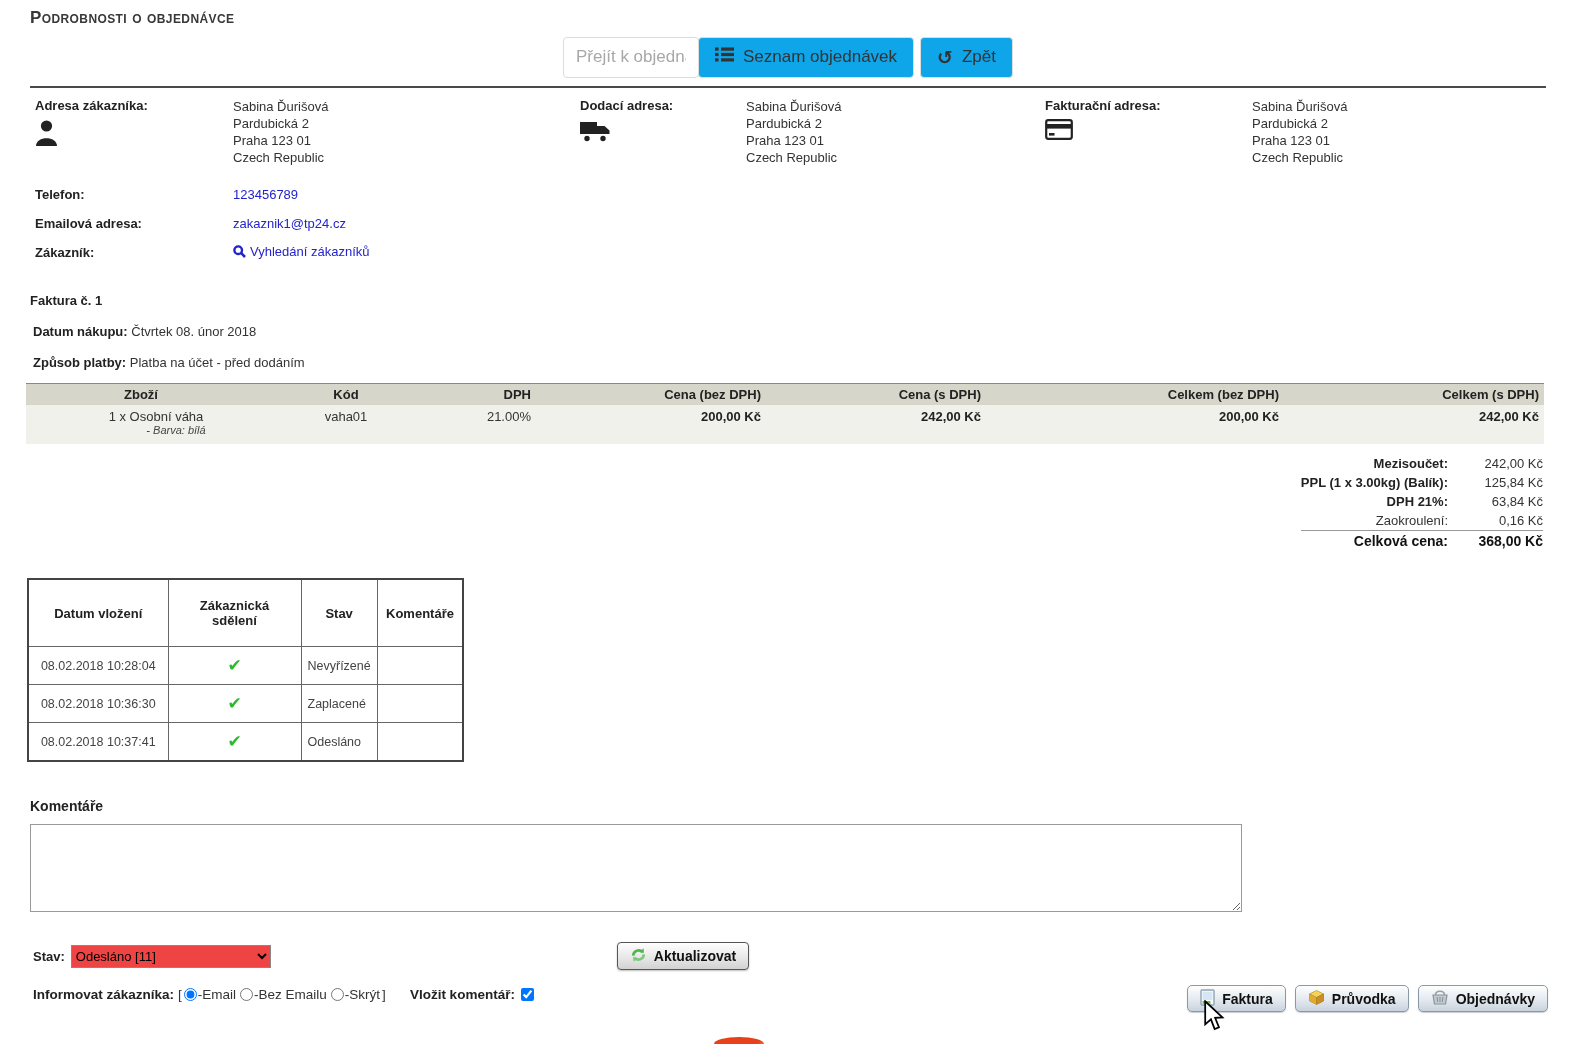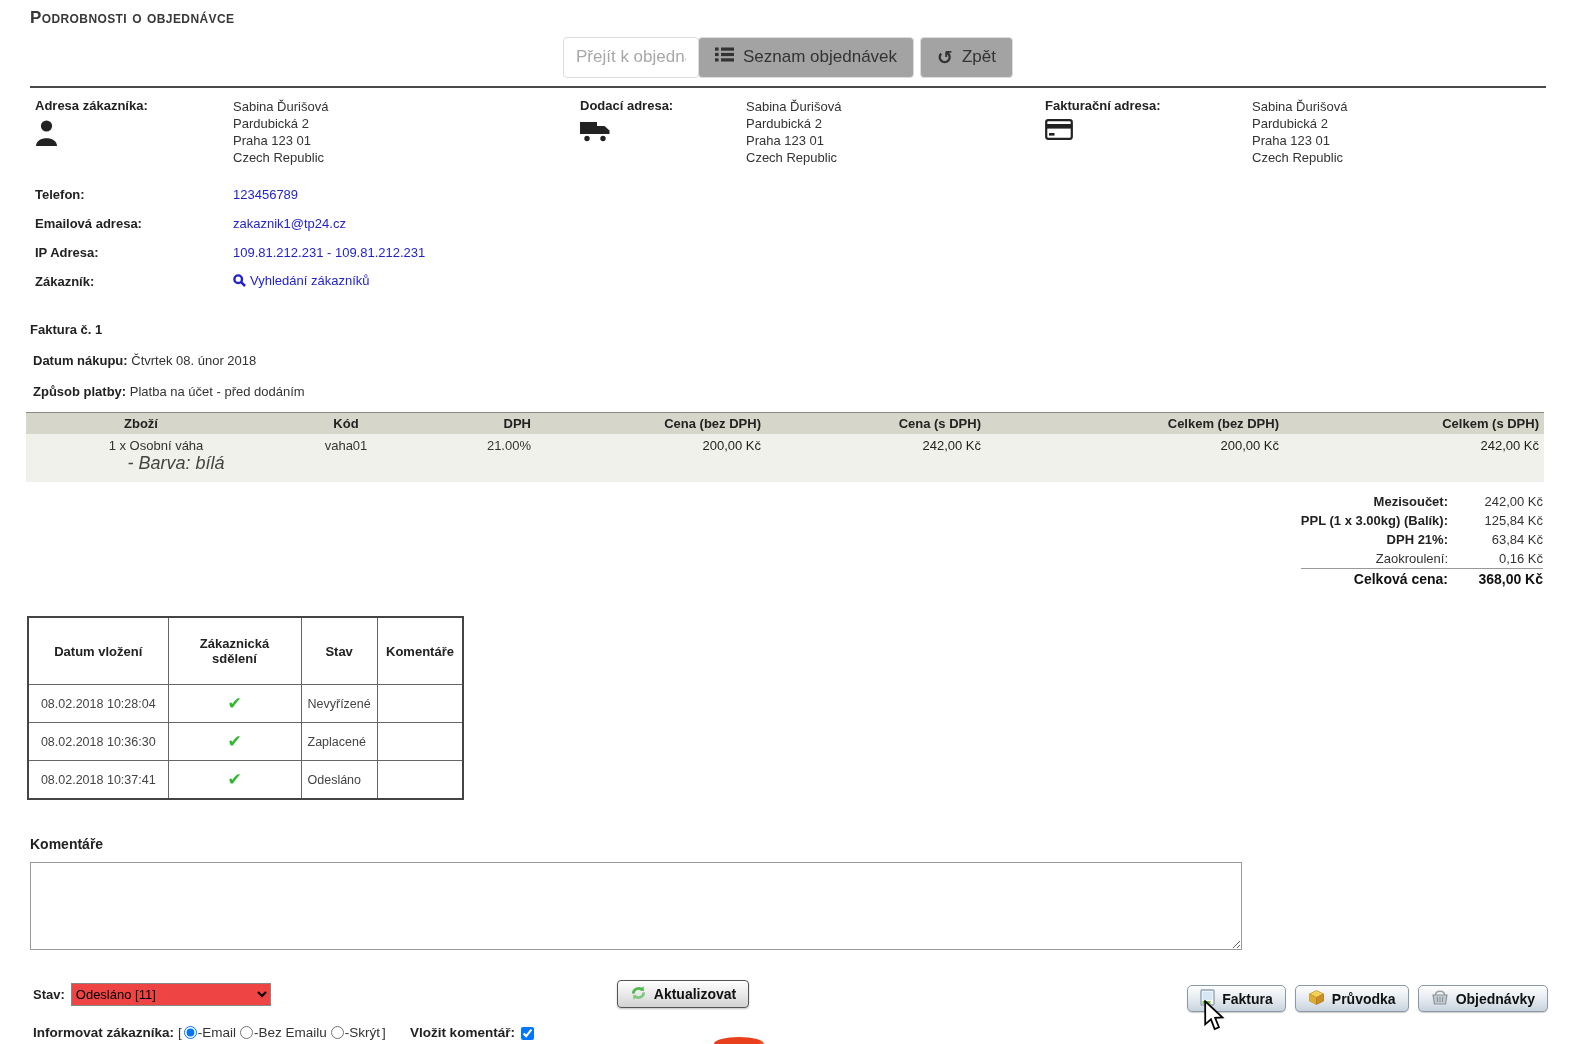--- a/index.html
+++ b/index.html
@@ -4,21 +4,21 @@
 <style>
   * { margin:0; padding:0; box-sizing:border-box; }
   html,body { width:1576px; height:1044px; background:#fff; overflow:hidden; }
   body { font-family:"Liberation Sans","DejaVu Sans",sans-serif; font-size:13px; color:#333; position:relative; }
 
   .page-title { font-size:17px; font-weight:bold; font-variant:small-caps; letter-spacing:.4px; color:#383838; margin:8px 0 0 30px; }
 
   .toolbar { display:flex; justify-content:center; align-items:center; margin-top:6px; height:46px; }
   .goto-input { width:136px; height:41px; border:1px solid #ddd; border-radius:4px; font-size:17px; padding:0 12px; color:#333; font-family:inherit; }
   .goto-input::placeholder { color:#a8a8a8; }
-  .tb-btn { height:41px; border:1px solid #ddd; background:#a3a3a3; border-radius:4px; font-size:17px; color:#333; padding:0 16px; display:flex; align-items:center; gap:9px; cursor:pointer; font-family:inherit; }
+  .tb-btn { height:41px; border:1px solid #ddd; background:#0ea5e9; border-radius:4px; font-size:17px; color:#333; padding:0 16px; display:flex; align-items:center; gap:9px; cursor:pointer; font-family:inherit; }
   .tb-btn.list { margin-left:-1px; }
   .tb-btn.back { margin-left:6px; font-weight:normal; }
   .undo-glyph { font-size:19px; font-weight:bold; line-height:1; }
 
   .top-rule { border:0; border-top:2px solid #4a4a4a; margin:6px 30px 0 30px; }
 
   .addr-row { display:flex; margin-top:10px; padding-left:35px; }
   .addr-block { display:flex; }
   .addr-block.b1 { width:545px; }
   .addr-block.b2 { width:465px; }
@@ -37,22 +37,22 @@
 
   .invoice-head { margin:26px 0 0 30px; font-weight:bold; color:#222; }
   .inv-row { margin:16px 0 0 33px; }
   .inv-row .lab { font-weight:bold; color:#222; }
 
   table.products { border-collapse:collapse; margin:13px auto 0 26px; width:1518px; table-layout:fixed; }
   table.products th { background:#d6d6ca; border-top:1px solid #8a8a80; font-weight:bold; color:#222; padding:3px 5px; font-size:13px; }
   table.products td { background:#f1f1eb; padding:4px 5px 8px 5px; vertical-align:top; }
   .col-l { text-align:center; } .col-r { text-align:right; }
   .prod-name { padding-left:30px; }
-  .prod-attr { padding-left:70px; font-style:italic; font-size:18px; color:#444; }
-  .money { font-weight:normal; color:#222; }
+  .prod-attr { padding-left:70px; font-style:italic; font-size:11px; color:#444; }
+  .money { font-weight:bold; color:#222; }
 
   table.totals { border-collapse:collapse; margin:10px 33px 0 auto; }
   table.totals td { text-align:right; padding:1px 0; line-height:17px; }
   table.totals td.val { width:95px; }
   table.totals tr.b td.lab { font-weight:bold; color:#222; }
   table.totals tr.round td { border-bottom:1px solid #999; }
   table.totals tr.grand td { font-weight:bold; font-size:14px; color:#111; padding-top:2px; }
 
   table.history { border-collapse:collapse; margin:27px 0 0 27px; border:2px solid #444; }
   table.history th { border:1px solid #666; font-weight:bold; color:#222; padding:18px 8px; font-size:13px; }
@@ -66,21 +66,21 @@
   .comments-head { margin:36px 0 0 30px; font-weight:bold; font-size:14px; color:#222; }
   .comments-area { display:block; margin:10px 0 0 30px; width:1212px; height:88px; border:1px solid #999; resize:both; font-family:inherit; }
 
   .status-row { display:flex; align-items:center; margin:30px 0 0 33px; }
   .status-row .lab { font-weight:bold; color:#222; margin-right:6px; }
   .status-select { width:200px; height:23px; font-size:13px; font-family:inherit; border:1px solid #888; background:#ef4444; }
   .update-btn { margin-left:346px; height:28px; padding:0 12px; display:flex; align-items:center; gap:7px;
     background:linear-gradient(#fefefe,#e8e8e8 55%,#d2d2d2); border:1px solid #555; border-radius:4px;
     font-weight:bold; font-size:14px; color:#111; cursor:pointer; box-shadow:0 1px 2px rgba(0,0,0,.25); font-family:inherit; }
 
-  .notify-row { display:flex; align-items:flex-end; margin:17px 0 0 33px; font-size:13.5px; }
+  .notify-row { display:flex; align-items:center; margin:17px 0 0 33px; font-size:13.5px; }
   .notify-row .lab { font-weight:bold; color:#222; margin-right:4px; }
   .notify-row label { display:flex; align-items:center; margin-right:2px; }
   .notify-row input { margin:0 1px 0 2px; }
   .cmt-lab { font-weight:bold; color:#222; margin-left:24px; margin-right:4px; }
 
   .footer-btns { position:absolute; top:985px; right:28px; display:flex; gap:9px; }
   .f-btn { height:27px; padding:0 12px; display:flex; align-items:center; gap:7px;
     background:linear-gradient(#fefefe,#e3e9ef 55%,#c9d3dd); border:1px solid #8a99a8; border-radius:5px;
     font-weight:bold; font-size:14px; color:#111; cursor:pointer; box-shadow:0 1px 1px rgba(0,0,0,.2); font-family:inherit; }
 
@@ -173,24 +173,20 @@
 </div>
 
 <div class="contact">
   <div class="contact-row">
     <span class="lab">Telefon:</span>
     <a class="link">123456789</a>
   </div>
   <div class="contact-row">
     <span class="lab">Emailová adresa:</span>
     <a class="link">zakaznik1@tp24.cz</a>
-  </div>
-  <div class="contact-row">
-    <span class="lab">IP Adresa:</span>
-    <a class="link">109.81.212.231 - 109.81.212.231</a>
   </div>
   <div class="contact-row">
     <span class="lab">Zákazník:</span>
     <a class="link"><span class="search-glyph"><svg width="13" height="13" viewBox="0 0 13 13">
             <circle cx="5.2" cy="5.2" r="3.8" fill="none" stroke="#2323cc" stroke-width="2.4"></circle>
             <line x1="8.2" y1="8.2" x2="12" y2="12" stroke="#2323cc" stroke-width="2.6"></line>
           </svg></span><span>Vyhledání zákazníků</span></a>
   </div>
 </div>
 

